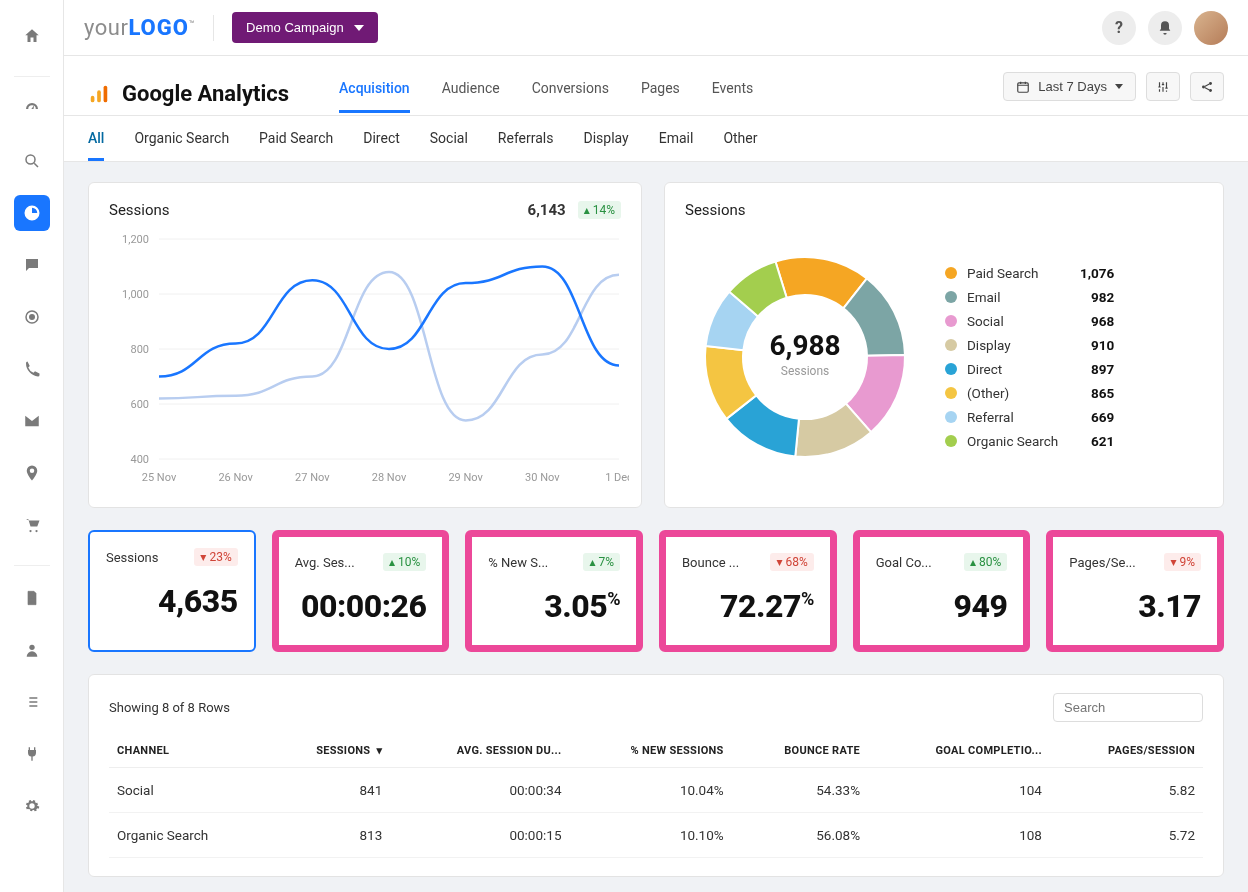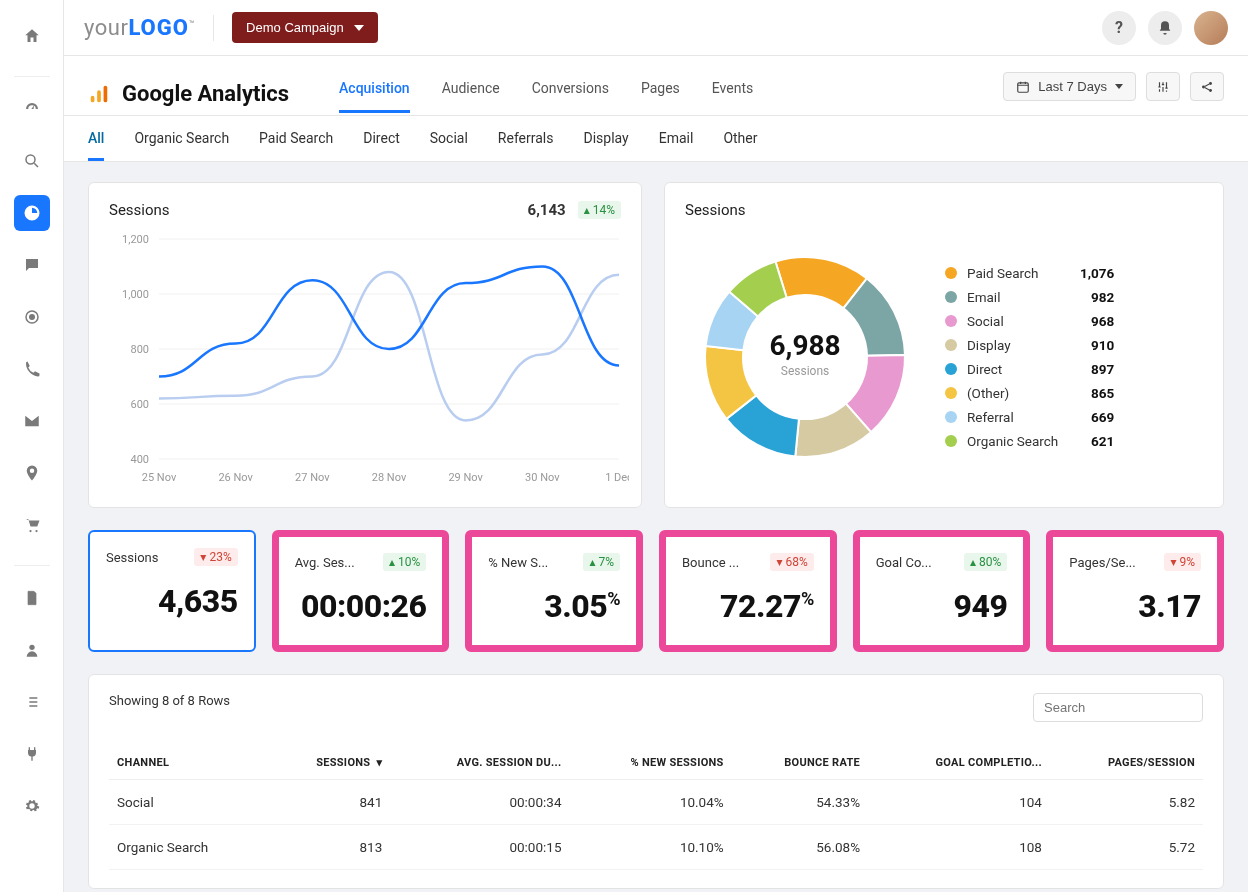--- a/index.html
+++ b/index.html
@@ -6,21 +6,21 @@
 body { font-family: -apple-system, BlinkMacSystemFont, "Segoe UI", Roboto, Helvetica, Arial, sans-serif; background: #f0f2f5; color: #333; width: 1248px; height: 892px; overflow: hidden; }
 .sidebar { position: fixed; left: 0; top: 0; width: 64px; height: 100%; background: #fff; border-right: 1px solid #e6e6e6; display: flex; flex-direction: column; align-items: center; padding-top: 18px; z-index: 10; }
 .sidebar .icon { width: 36px; height: 36px; border-radius: 6px; display: flex; align-items: center; justify-content: center; color: #7a7a7a; margin-bottom: 16px; cursor: pointer; }
 .sidebar .icon.active { background: #1976ff; color: #fff; }
 .sidebar .divider { width: 36px; height: 1px; background: #eee; margin: 6px 0 14px; }
 .topbar { position: fixed; left: 64px; top: 0; right: 0; height: 56px; background: #fff; border-bottom: 1px solid #e6e6e6; display: flex; align-items: center; padding: 0 20px; z-index: 9; }
 .logo { font-weight: 400; font-size: 22px; color: #8c8c8c; letter-spacing: 0.5px; }
 .logo strong { color: #1976ff; font-weight: 800; letter-spacing: 1px; }
 .logo sup { font-size: 9px; color: #8c8c8c; }
 .vr { width: 1px; height: 26px; background: #e6e6e6; margin: 0 18px; }
-.campaign-btn { background: #7f1d1d; color: #fff; border: none; border-radius: 4px; padding: 8px 14px; font-size: 13px; cursor: pointer; display: flex; align-items: center; gap: 10px; }
+.campaign-btn { background: #701a75; color: #fff; border: none; border-radius: 4px; padding: 8px 14px; font-size: 13px; cursor: pointer; display: flex; align-items: center; gap: 10px; }
 .topbar .right { margin-left: auto; display: flex; align-items: center; gap: 12px; }
 .circle-btn { width: 34px; height: 34px; border-radius: 50%; background: #ededed; display: flex; align-items: center; justify-content: center; color: #555; cursor: pointer; }
 .avatar { width: 34px; height: 34px; border-radius: 50%; background: linear-gradient(135deg,#d9b48f,#b57c58); display:flex;align-items:center;justify-content:center;color:#fff;font-weight:600;font-size:13px; cursor:pointer; }
 .main { position: absolute; left: 64px; top: 56px; right: 0; bottom: 0; overflow-y: auto; }
 .header2 { background: #fff; border-bottom: 1px solid #e6e6e6; padding: 16px 24px 0; display: flex; align-items: center; gap: 12px; }
 .ga-icon { width: 22px; height: 22px; display: inline-block; }
 .page-title { font-size: 22px; font-weight: 700; color: #111; margin-right: 20px; }
 .tabs { display: flex; gap: 32px; margin-left: 18px; }
 .tab { font-size: 14px; color: #555; padding: 6px 0 14px; cursor: pointer; border-bottom: 3px solid transparent; }
 .tab.active { color: #1976ff; border-bottom-color: #1976ff; font-weight: 500; }
@@ -46,23 +46,23 @@
 .legend-label { flex: 1; color: #333; }
 .legend-val { font-weight: 700; color: #111; width: 46px; text-align: right; }
 .kpi-row { display: flex; gap: 16px; margin-top: 22px; }
 .kpi { flex: 1; background: #fff; border: 7px solid #ec4899; border-radius: 6px; padding: 16px 16px 20px; cursor: pointer; min-width: 0; }
 .kpi.active { border: 2px solid #1976ff; }
 .kpi-head { display: flex; align-items: center; justify-content: space-between; font-size: 13px; color: #333; margin-bottom: 16px; }
 .kpi-label { white-space: nowrap; overflow: hidden; text-overflow: ellipsis; max-width: 80px; }
 .kpi-val { font-size: 32px; font-weight: 800; color: #111; text-align: right; letter-spacing: -0.5px; }
 .kpi-val .unit { font-size: 18px; font-weight: 700; vertical-align: super; }
 .table-card { margin-top: 22px; }
-.table-top { display: flex; align-items: flex-start; justify-content: space-between; margin-bottom: 24px; }
+.table-top { display: flex; align-items: center; justify-content: space-between; margin-bottom: 12px; }
 .rows-info { font-size: 13px; color: #333; }
-.search { border: 1px solid #ddd; border-radius: 4px; padding: 6px 10px; font-size: 13px; width: 170px; color: #999; }
+.search { border: 1px solid #ddd; border-radius: 4px; padding: 6px 10px; font-size: 13px; width: 150px; color: #999; }
 table { width: 100%; border-collapse: collapse; font-size: 13.5px; }
 th { text-align: left; font-size: 11px; font-weight: 700; color: #222; letter-spacing: 0.3px; padding: 10px 8px; border-bottom: 1px solid #eee; text-transform: uppercase; }
 th.r, td.r { text-align: right; }
 td { padding: 14px 8px; border-bottom: 1px solid #f2f2f2; color: #333; }
 .sort-caret { margin-left: 6px; }
 svg { display: block; }
 </style>
 </head>
 <body>
 

